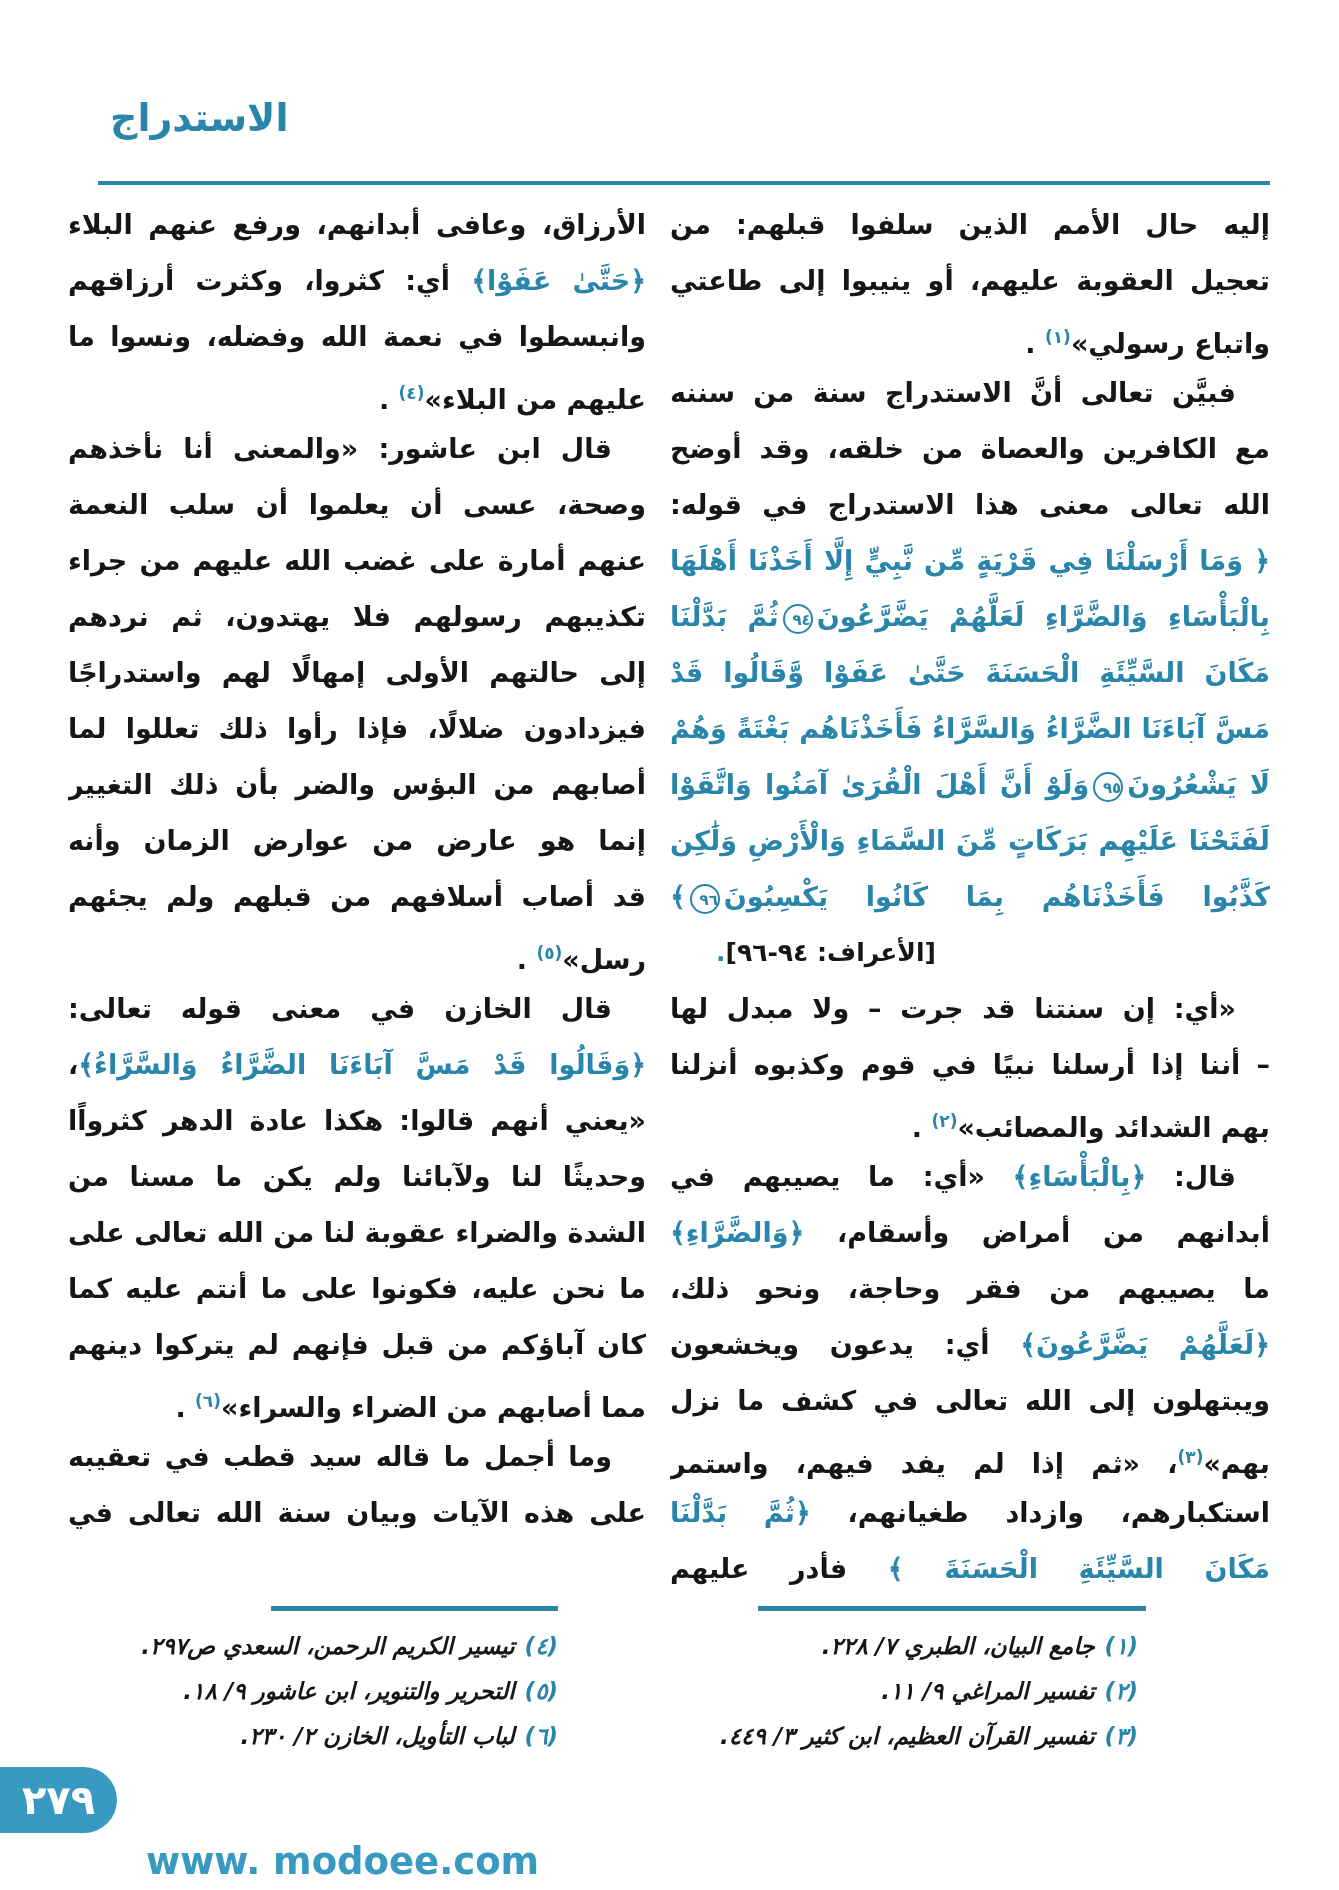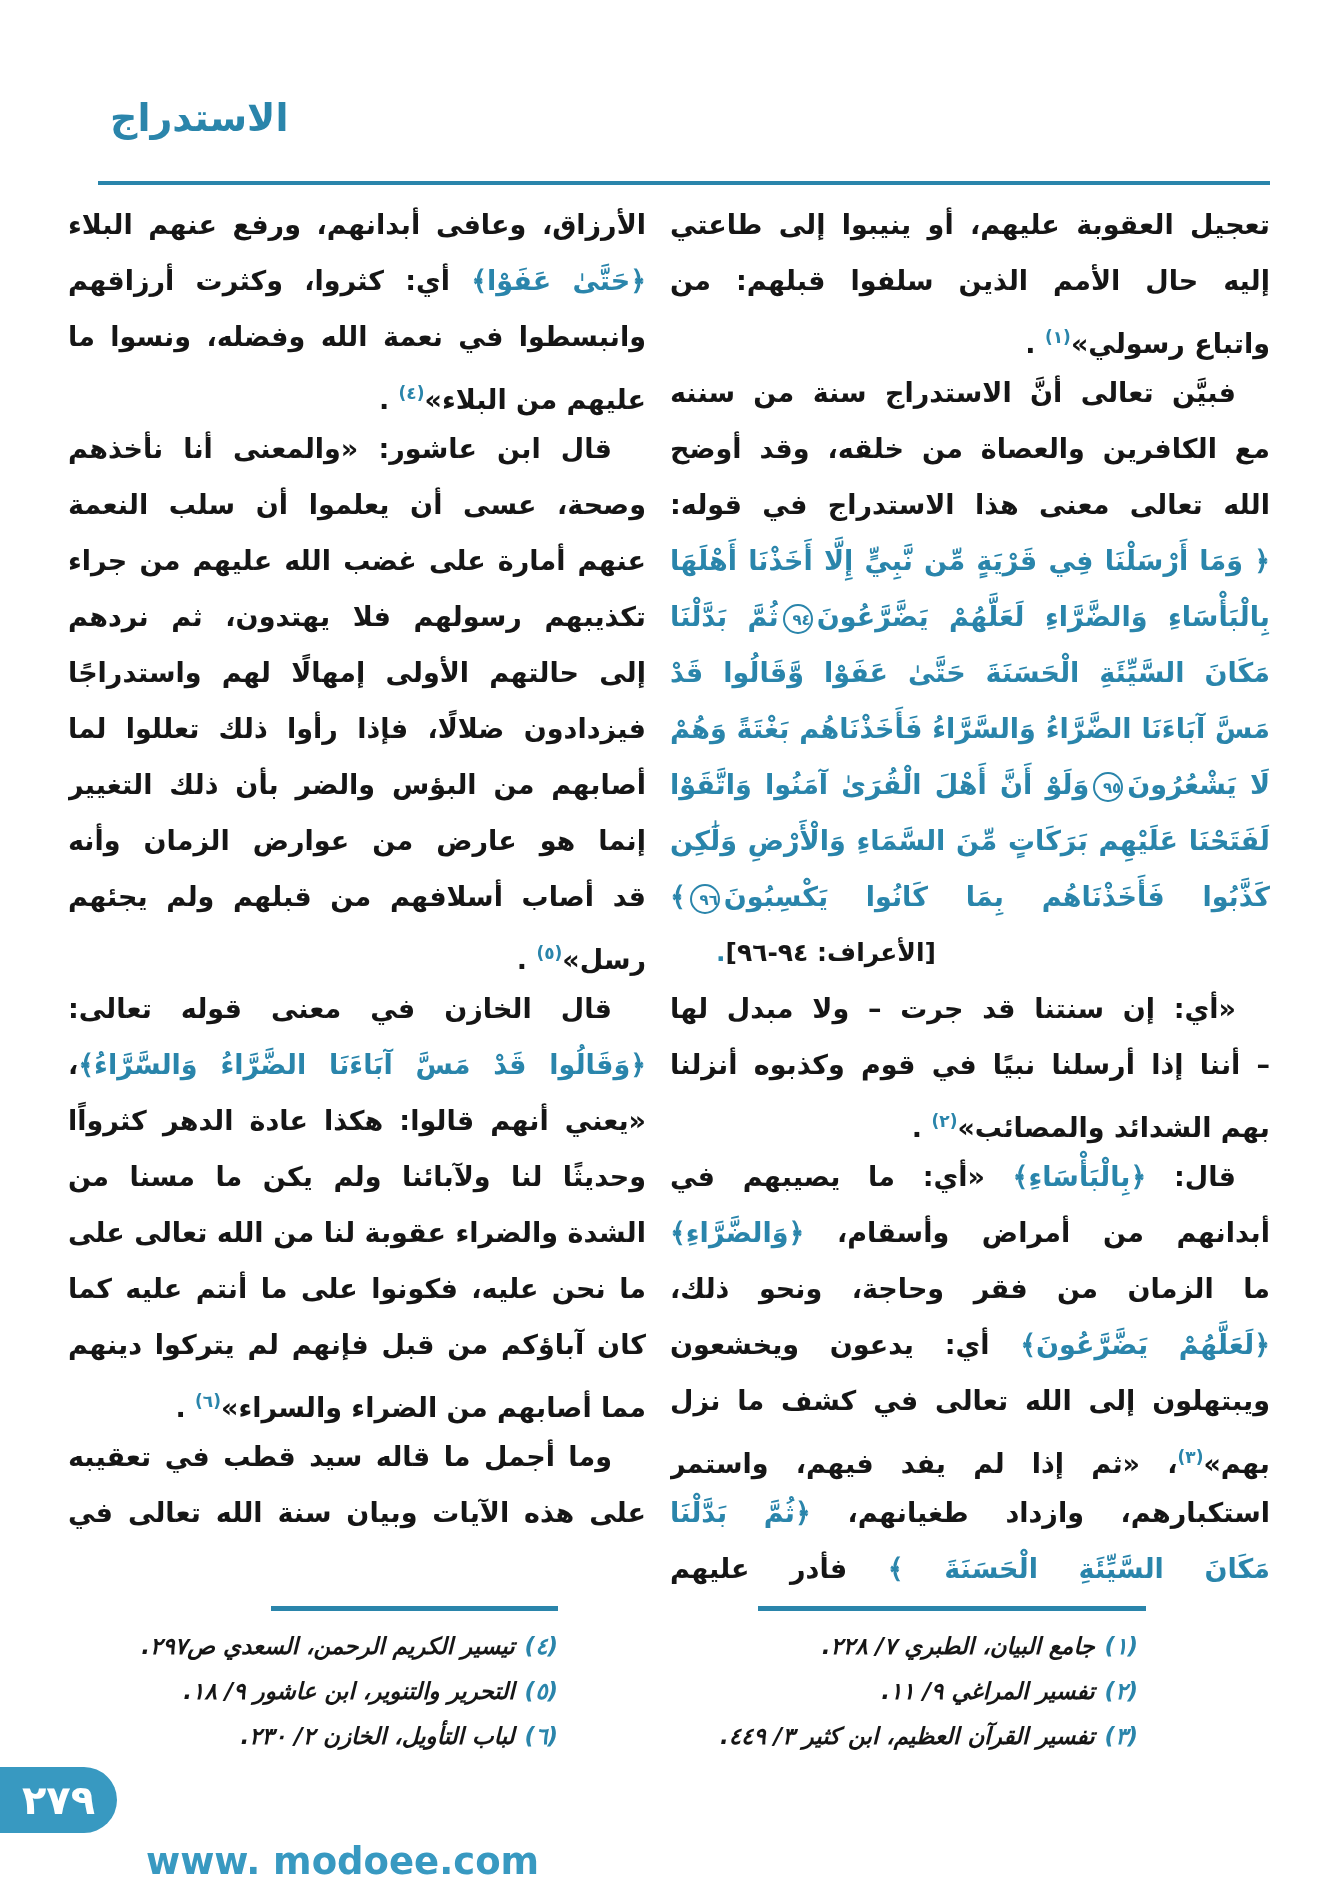--- a/index.html
+++ b/index.html
@@ -50,40 +50,40 @@
   .site{position:absolute;left:146px;top:1840px;font-size:37px;color:var(--accent2);font-weight:bold;}
 </style>
 </head>
 <body>
 
 <div class="page" style="--accent: #2a85ab; --accent2: #3899c1;">
   <div class="page-title">الاستدراج</div>
   <div class="header-rule"></div>
 
   <div class="col col-right">
+      <div class="line just"><span class="seg-b">إليه حال الأمم الذين سلفوا قبلهم: من</span></div>
       <div class="line just"><span class="seg-b">تعجيل العقوبة عليهم، أو ينيبوا إلى طاعتي</span></div>
-      <div class="line just"><span class="seg-b">إليه حال الأمم الذين سلفوا قبلهم: من</span></div>
       <div class="line end"><span class="seg-b">واتباع رسولي»</span><span class="seg-n">(١)</span><span class="seg-b"> .</span></div>
       <div class="line just ind"><span class="seg-b">فبيَّن تعالى أنَّ الاستدراج سنة من سننه</span></div>
       <div class="line just"><span class="seg-b">مع الكافرين والعصاة من خلقه، وقد أوضح</span></div>
       <div class="line just"><span class="seg-b">الله تعالى معنى هذا الاستدراج في قوله:</span></div>
       <div class="line just"><span class="seg-q">﴿ وَمَا أَرْسَلْنَا فِي قَرْيَةٍ مِّن نَّبِيٍّ إِلَّا أَخَذْنَا أَهْلَهَا</span></div>
       <div class="line just"><span class="seg-q">بِالْبَأْسَاءِ وَالضَّرَّاءِ لَعَلَّهُمْ يَضَّرَّعُونَ</span><span class="ayah-num">٩٤</span><span class="seg-q">ثُمَّ بَدَّلْنَا</span></div>
       <div class="line just"><span class="seg-q">مَكَانَ السَّيِّئَةِ الْحَسَنَةَ حَتَّىٰ عَفَوْا وَّقَالُوا قَدْ</span></div>
       <div class="line just"><span class="seg-q">مَسَّ آبَاءَنَا الضَّرَّاءُ وَالسَّرَّاءُ فَأَخَذْنَاهُم بَغْتَةً وَهُمْ</span></div>
       <div class="line just"><span class="seg-q">لَا يَشْعُرُونَ</span><span class="ayah-num">٩٥</span><span class="seg-q">وَلَوْ أَنَّ أَهْلَ الْقُرَىٰ آمَنُوا وَاتَّقَوْا</span></div>
       <div class="line just"><span class="seg-q">لَفَتَحْنَا عَلَيْهِم بَرَكَاتٍ مِّنَ السَّمَاءِ وَالْأَرْضِ وَلَٰكِن</span></div>
       <div class="line just"><span class="seg-q">كَذَّبُوا فَأَخَذْنَاهُم بِمَا كَانُوا يَكْسِبُونَ</span><span class="ayah-num">٩٦</span><span class="seg-q">﴾</span></div>
       <div class="line cite"><span class="seg-b">[الأعراف: ٩٤-٩٦]</span><span class="seg-q">.</span></div>
       <div class="line just ind"><span class="seg-b">«أي: إن سنتنا قد جرت – ولا مبدل لها</span></div>
       <div class="line just"><span class="seg-b">– أننا إذا أرسلنا نبيًا في قوم وكذبوه أنزلنا</span></div>
       <div class="line end"><span class="seg-b">بهم الشدائد والمصائب»</span><span class="seg-n">(٢)</span><span class="seg-b"> .</span></div>
       <div class="line just ind"><span class="seg-b">قال: </span><span class="seg-q">﴿بِالْبَأْسَاءِ﴾</span><span class="seg-b"> «أي: ما يصيبهم في</span></div>
       <div class="line just"><span class="seg-b">أبدانهم من أمراض وأسقام، </span><span class="seg-q">﴿وَالضَّرَّاءِ﴾</span></div>
-      <div class="line just"><span class="seg-b">ما الزمان من فقر وحاجة، ونحو ذلك،</span></div>
+      <div class="line just"><span class="seg-b">ما يصيبهم من فقر وحاجة، ونحو ذلك،</span></div>
       <div class="line just"><span class="seg-q">﴿لَعَلَّهُمْ يَضَّرَّعُونَ﴾</span><span class="seg-b"> أي: يدعون ويخشعون</span></div>
       <div class="line just"><span class="seg-b">ويبتهلون إلى الله تعالى في كشف ما نزل</span></div>
       <div class="line just"><span class="seg-b">بهم»</span><span class="seg-n">(٣)</span><span class="seg-b">، «ثم إذا لم يفد فيهم، واستمر</span></div>
       <div class="line just"><span class="seg-b">استكبارهم، وازداد طغيانهم، </span><span class="seg-q">﴿ثُمَّ بَدَّلْنَا</span></div>
       <div class="line just"><span class="seg-q">مَكَانَ السَّيِّئَةِ الْحَسَنَةَ ﴾</span><span class="seg-b"> فأدر عليهم</span></div>
     </div>
   <div class="col col-left">
       <div class="line just"><span class="seg-b">الأرزاق، وعافى أبدانهم، ورفع عنهم البلاء</span></div>
       <div class="line just"><span class="seg-q">﴿حَتَّىٰ عَفَوْا﴾</span><span class="seg-b"> أي: كثروا، وكثرت أرزاقهم</span></div>
       <div class="line just"><span class="seg-b">وانبسطوا في نعمة الله وفضله، ونسوا ما مر</span></div>

